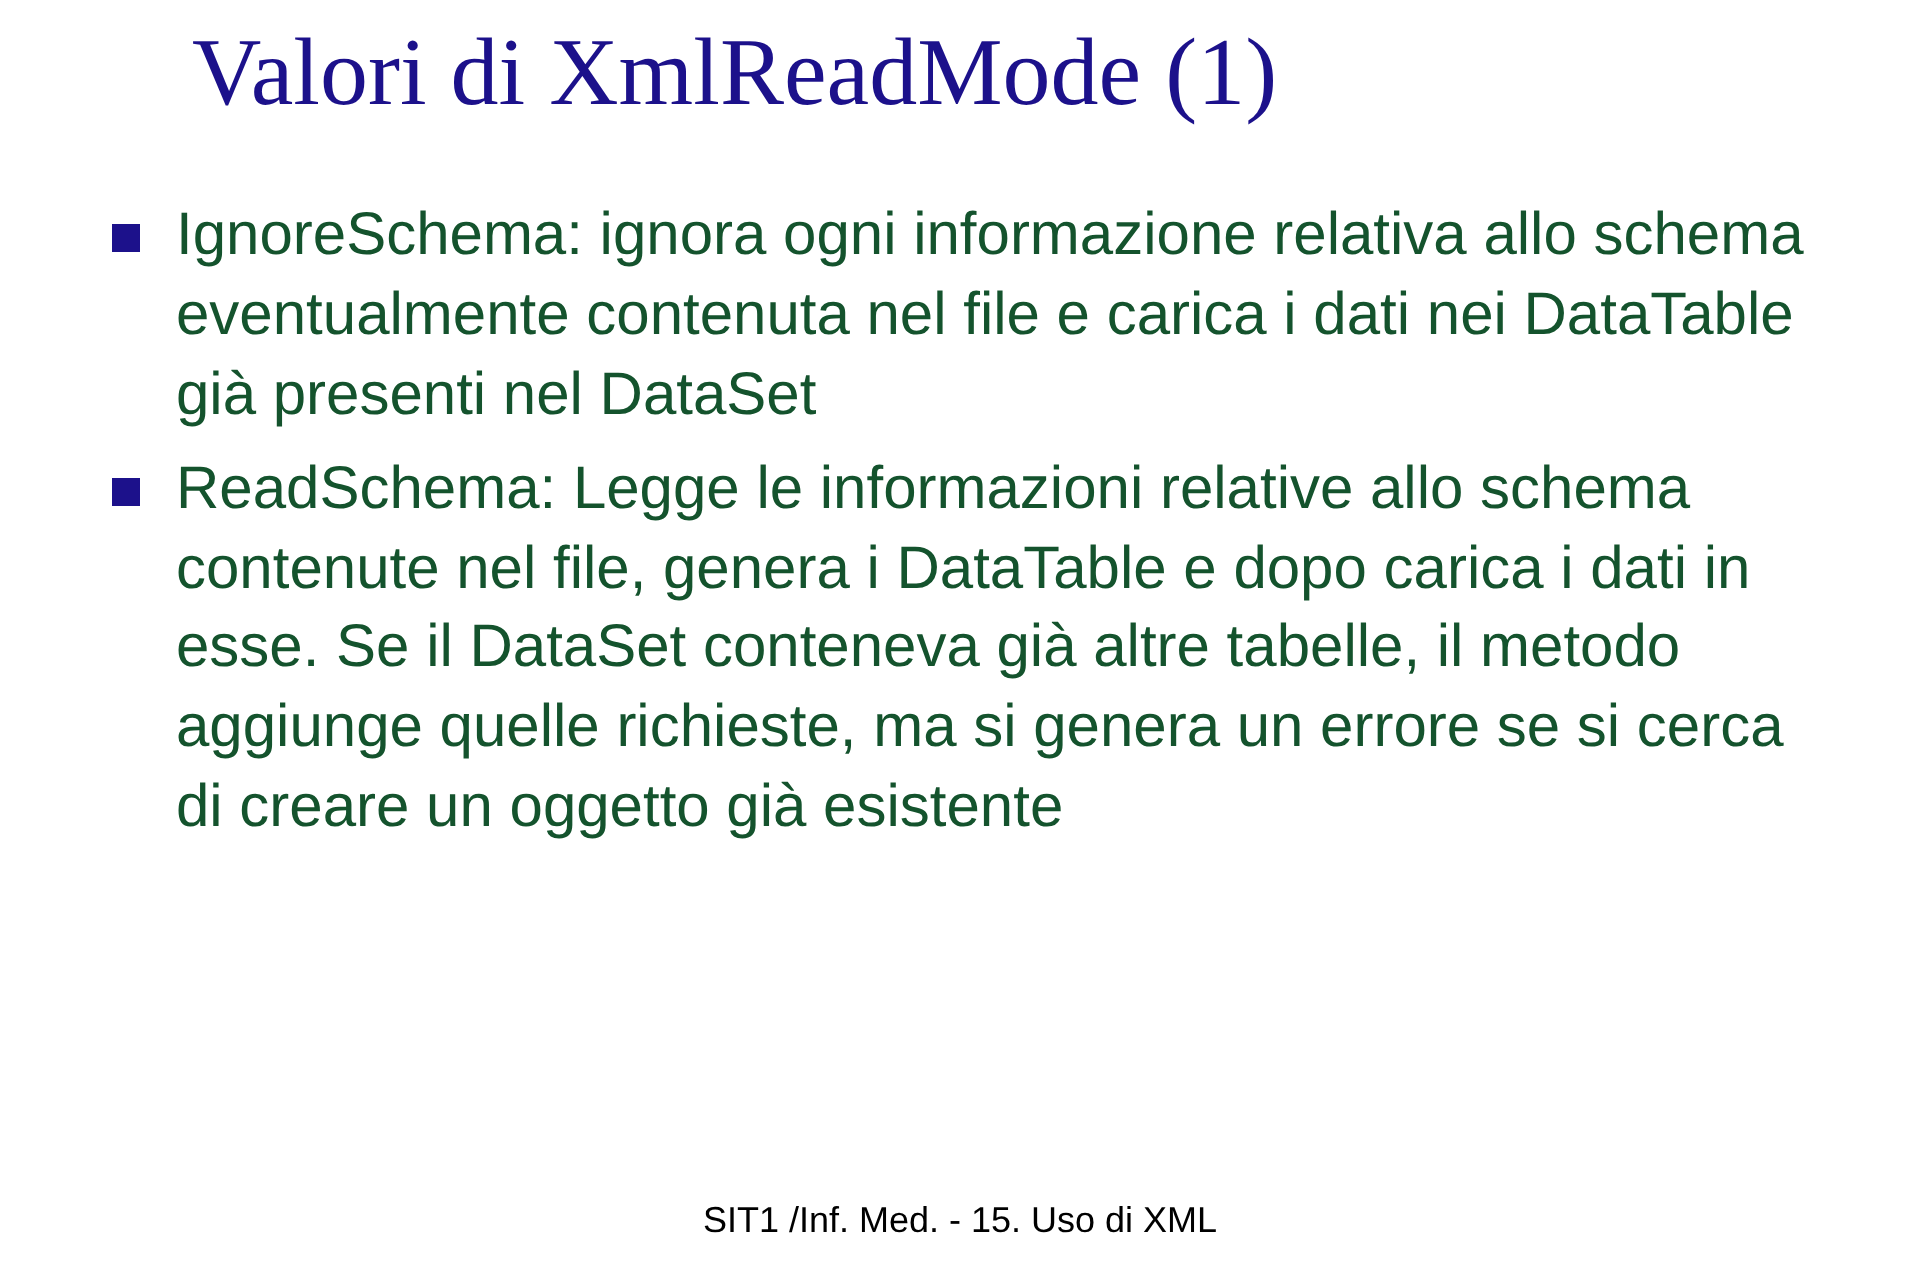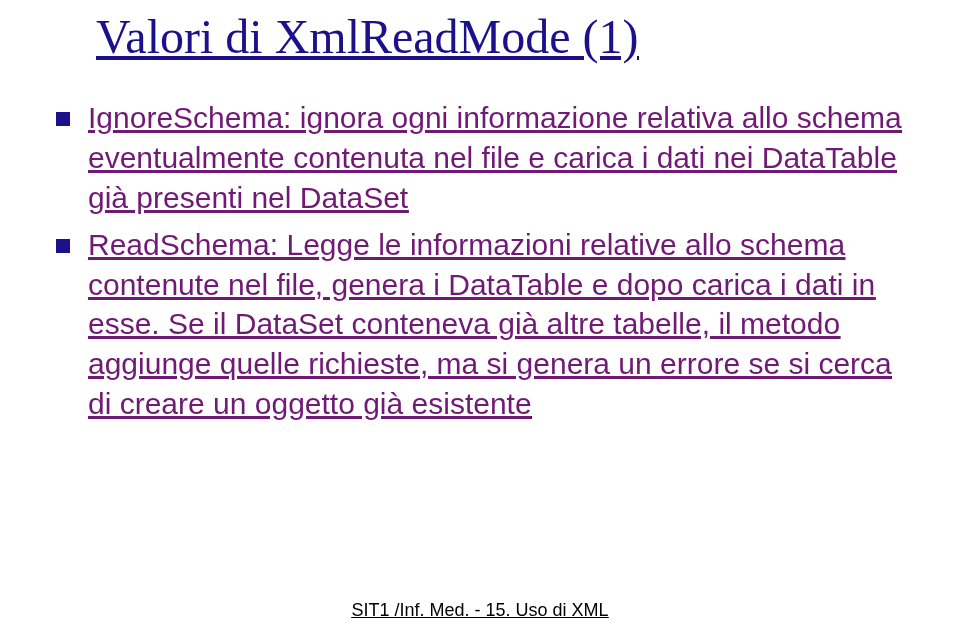--- a/index.html
+++ b/index.html
@@ -1,22 +1,22 @@
 <!DOCTYPE html>
 <html><head>
 <meta charset="utf-8">
 <style>
-  * { margin:0; padding:0; box-sizing:border-box;text-decoration:underline; }
+  * { margin:0; padding:0; box-sizing:border-box; }
   html,body { width:960px; height:638px; background:#fff; font-family:Arial, Helvetica, sans-serif; color:#000; }
   .slide { width:960px; height:638px; position:relative; padding:12px 40px 0 56px; }
   .title { font-family:"Times New Roman", Times, serif; color:#1c118b; font-size:48px; font-weight:400; line-height:1.05; margin-left:40px; margin-bottom:36px; }
   .bullets { }
   .bullet { display:flex; align-items:flex-start; margin-bottom:8px; }
   .square { width:14px; height:14px; background:#1c118b; flex:0 0 14px; margin-top:14px; margin-right:18px; }
-  .bullet-text { font-family:Arial, Helvetica, sans-serif; font-size:30px; line-height:1.32; color:#701a75; max-width:830px; }
+  .bullet-text { font-family:Arial, Helvetica, sans-serif; font-size:30px; line-height:1.32; color:#14532d; max-width:830px; }
   .footer { position:absolute; bottom:16px; left:0; width:100%; text-align:center; }
   .footer-line { font-family:Arial, Helvetica, sans-serif; font-size:18px; color:#000; line-height:1.2; }
 </style>
 </head>
 <body>
 
 <div class="slide">
   <div class="title">Valori di XmlReadMode (1)</div>
   <div class="bullets">
     <div class="bullet">

